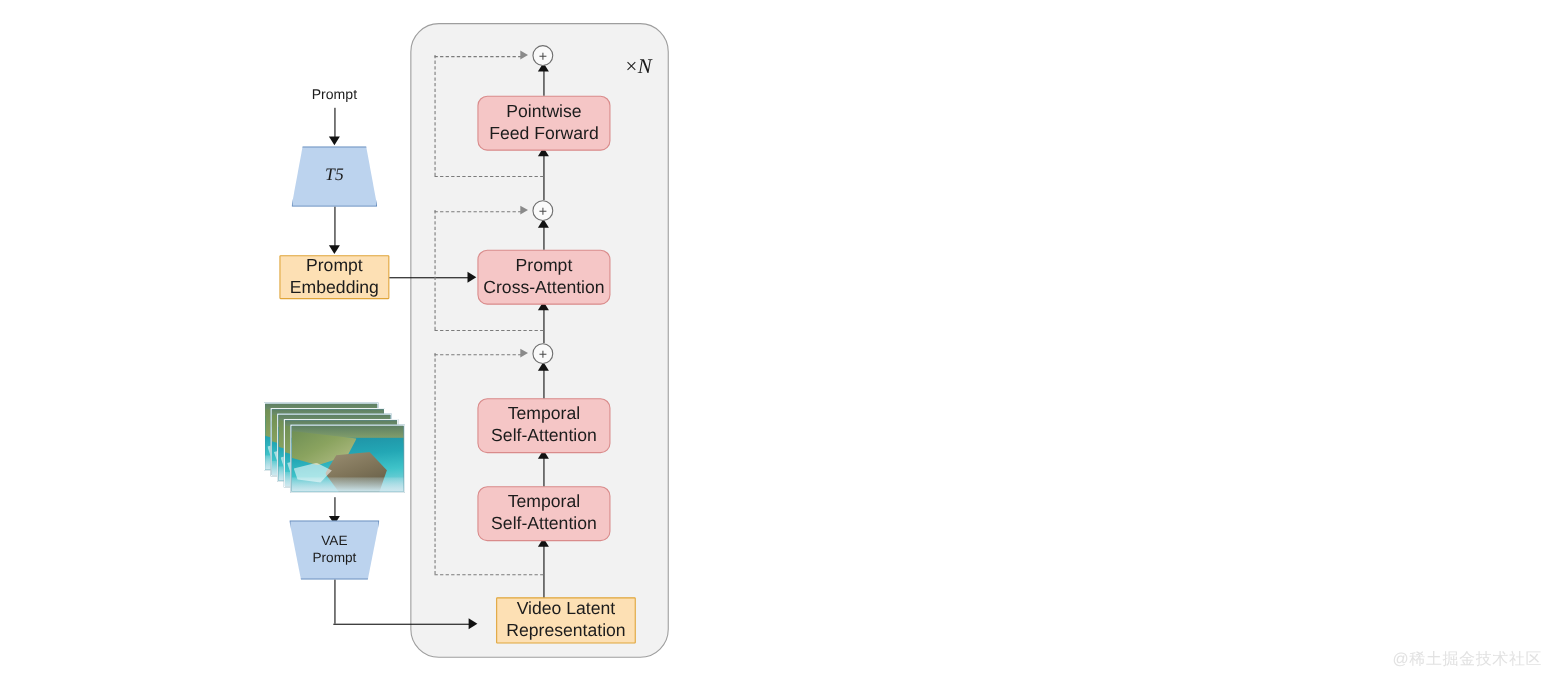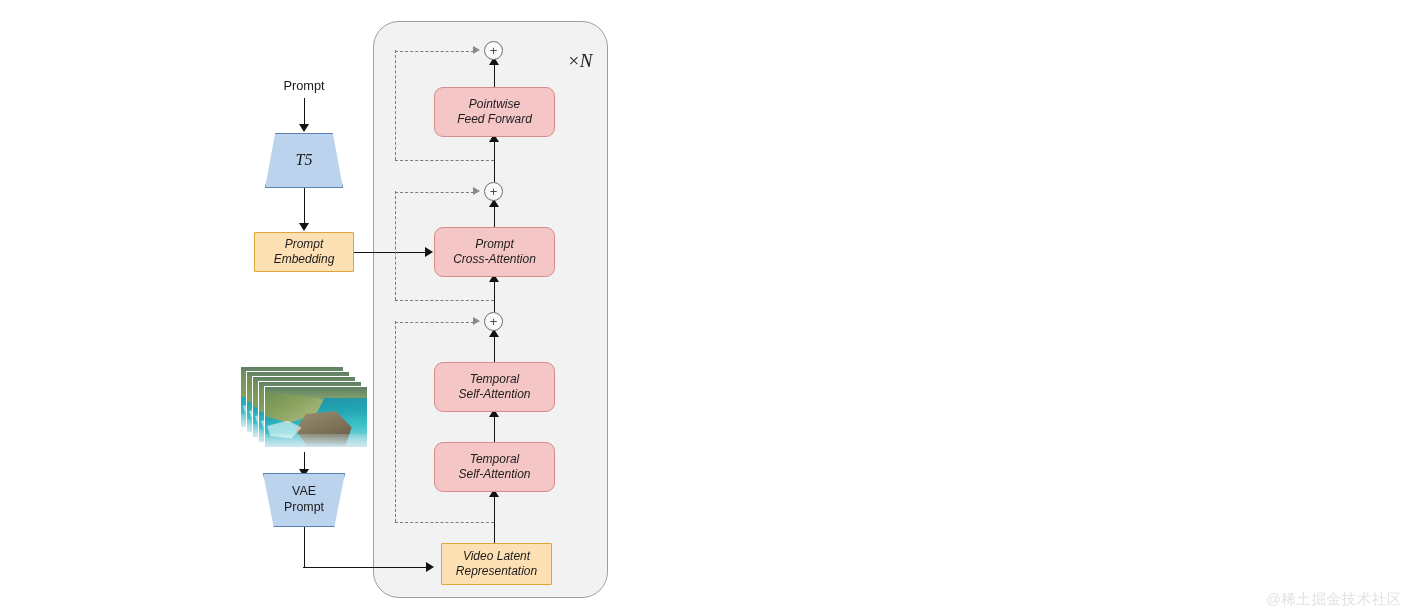--- a/index.html
+++ b/index.html
@@ -45,23 +45,22 @@
   
   .node {
     position: absolute;
     box-sizing: border-box;
     display: flex;
     align-items: center;
     justify-content: center;
     text-align: center;
     line-height: 1.27;
     color: #1c1c1c;
-    font-size: 12px;
+    font-size: 16px;
     white-space: pre-line;
-    font-style: italic;
   }
   .node.pink {
     background: #f5c6c6;
     border: 1.3px solid #d98b8b;
     border-radius: 9px;
   }
   .node.orange {
     background: #fde0b4;
     border: 1.3px solid #e0a53a;
     border-radius: 1px;
@@ -307,21 +306,21 @@
   <div class="trap flip" style="left:263px; top:473px; width:82px; height:54px;">
     <div class="shape"></div>
     <div class="tlabel">VAE
 Prompt</div>
   </div>
 
   <div class="vline" style="left:303.5px; top:527px; height:40px;"></div>
   <div class="hline" style="left:303px; top:566.5px; width:124px;"></div>
   <div class="arrow-right" style="left:426px; top:562px;"></div>
 
-  <div class="node orange" style="left:441px; top:543px; width:111px; height:42px;">Video Latent
+  <div class="node orange" style="left:451px; top:543px; width:127px; height:42px;">Video Latent
 Representation</div>
 
   <div class="vline" style="left:493.5px; top:491px; height:52px;"></div>
   <div class="arrow-up" style="left:489px; top:489px;"></div>
 
   <div class="node pink" style="left:434px; top:442px; width:121px; height:50px;">Temporal
 Self-Attention</div>
 
   <div class="vline" style="left:493.5px; top:412px; height:30px;"></div>
   <div class="arrow-up" style="left:489px; top:409px;"></div>

